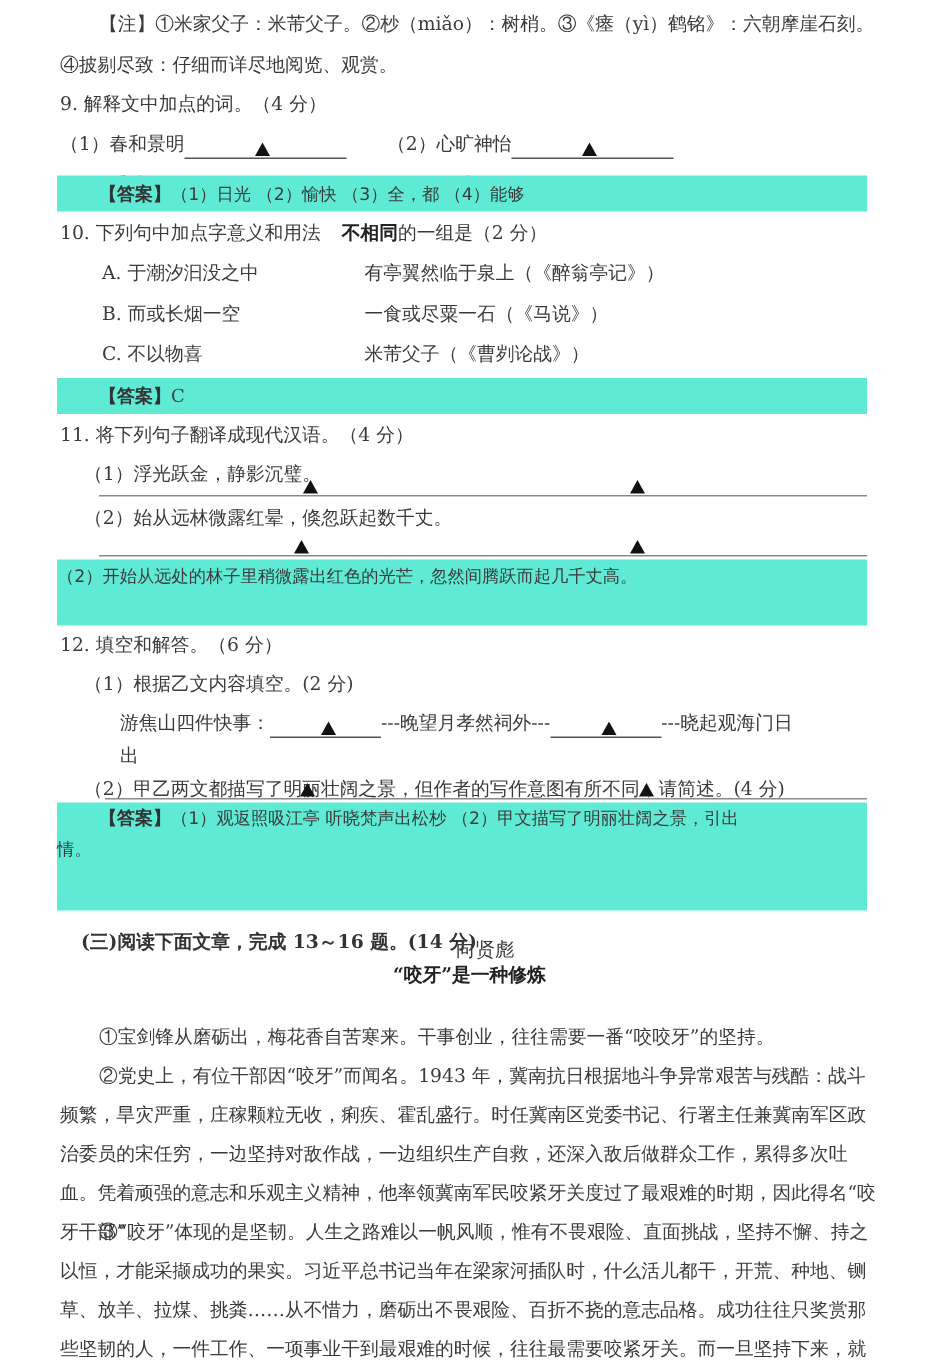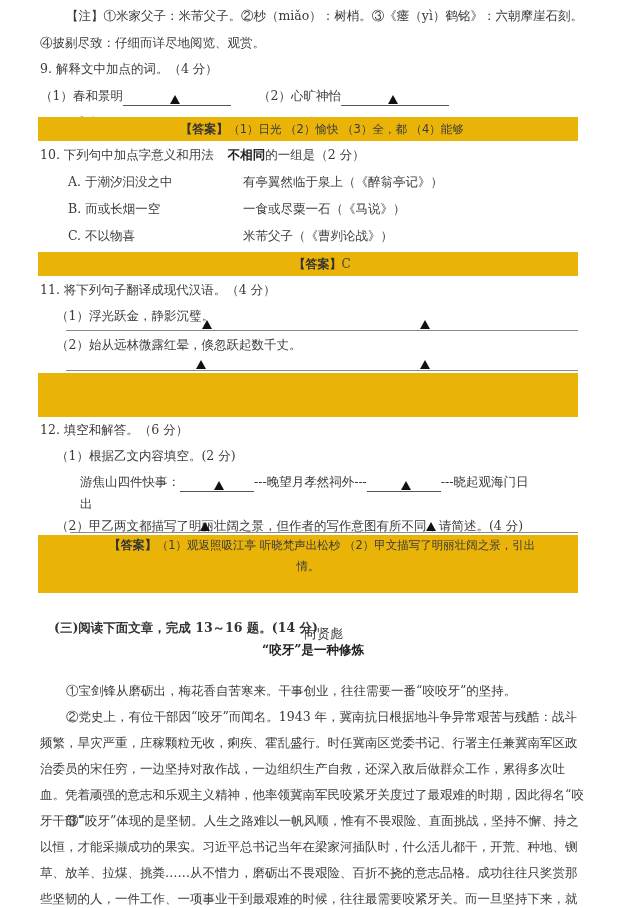--- a/index.html
+++ b/index.html
@@ -14,22 +14,22 @@
   .blank {
     display: inline-block; position: relative;
     border-bottom: 1px solid #555; height: 14px; vertical-align: bottom;
   }
   .tri {
     position: absolute; bottom: 1px; width: 0; height: 0;
     border-left: 5px solid transparent; border-right: 5px solid transparent;
     border-bottom: 9px solid #111;
   }
   .answer-box {
-    position: absolute; background: #eab308; left: 38px; width: 540px;
-    color: #444; font-size: 12px; text-align: center;
+    position: absolute; background: #5eead4; left: 38px; width: 540px;
+    color: #444; font-size: 12px;
   }
   .answer-tag { font-weight: bold; color: #333; }
   .hline { position: absolute; height: 1px; background: #8a8a8a; }
   .bold { font-weight: bold; color: #222; padding-left: 14px; }
   .hand { font-family: "DejaVu Sans", sans-serif; font-size: 11.5px; color: #3b3b3b; }
   .para { position: absolute; left: 40px; width: 545px; line-height: 26px; font-size: 12.5px; white-space: normal; }
 </style>
 </head>
 <body>
 
@@ -71,33 +71,34 @@
 <div class="abs line" style="left:40px; top:280px;">11. 将下列句子翻译成现代汉语。（4 分）</div>
 <div class="abs line" style="left:56px; top:306px;">（1）浮光跃金，静影沉璧。</div>
 <div class="hline" style="left:66px; top:330px; width:512px;"></div>
 <div class="tri" style="position:absolute; left:202px; top:320px; bottom:auto;"></div>
 <div class="tri" style="position:absolute; left:420px; top:320px; bottom:auto;"></div>
 <div class="abs line" style="left:56px; top:335px;">（2）始从远林微露红晕，倏忽跃起数千丈。</div>
 <div class="hline" style="left:66px; top:370px; width:512px;"></div>
 <div class="tri" style="position:absolute; left:196px; top:360px; bottom:auto;"></div>
 <div class="tri" style="position:absolute; left:420px; top:360px; bottom:auto;"></div>
 <div class="answer-box" style="top:373px; height:44px; padding-left:0;">
+  <div style="height:22px; line-height:22px;" class="hand">（2）开始从远处的林子里稍微露出红色的光芒，忽然间腾跃而起几千丈高。</div>
 </div>
 
 <div class="abs line" style="left:40px; top:420px;">12. 填空和解答。（6 分）</div>
 <div class="abs line" style="left:56px; top:446px;">（1）根据乙文内容填空。(2 分)</div>
 <div class="abs line" style="left:80px; top:472px;">
   <span>游焦山四件快事：</span><span class="blank" style="width:74px;"><span class="tri" style="left:34px;"></span></span><span>---晚望月孝然祠外---</span><span class="blank" style="width:74px;"><span class="tri" style="left:34px;"></span></span><span>---晓起观海门日</span>
 </div>
 <div class="abs line" style="left:80px; top:494px;">出</div>
 <div class="abs line" style="left:56px; top:516px;">（2）甲乙两文都描写了明丽壮阔之景，但作者的写作意图有所不同，请简述。(4 分)</div>
 <div class="hline" style="left:70px; top:532px; width:508px;"></div>
 <div class="tri" style="position:absolute; left:200px; top:522px; bottom:auto;"></div>
 <div class="tri" style="position:absolute; left:426px; top:522px; bottom:auto;"></div>
-<div class="answer-box" style="top:535px; height:58px;">
+<div class="answer-box" style="top:535px; height:72px;">
   <div style="height:21px; line-height:21px; padding-left:28px;"><span class="answer-tag">【答案】</span><span class="hand">（1）观返照吸江亭  听晓梵声出松杪  （2）甲文描写了明丽壮阔之景，引出</span></div>
   <div style="height:21px; line-height:21px;" class="hand">情。</div>
 </div>
 
 <div class="abs line bold" style="left:40px; top:618px; font-weight:bold; color:#333;">(三)阅读下面文章，完成 13～16 题。(14 分)</div>
 <div class="abs line bold" style="left:248px; top:640px; font-weight:bold; color:#222;">“咬牙”是一种修炼</div>
 <div class="abs line" style="left:304px; top:624px; font-size:13px;">向贤彪</div>
 
 <div class="para" style="top:678px; text-indent:26px;">①宝剑锋从磨砺出，梅花香自苦寒来。干事创业，往往需要一番“咬咬牙”的坚持。</div>
 <div class="para" style="top:704px; text-indent:26px;">②党史上，有位干部因“咬牙”而闻名。1943 年，冀南抗日根据地斗争异常艰苦与残酷：战斗频繁，旱灾严重，庄稼颗粒无收，痢疾、霍乱盛行。时任冀南区党委书记、行署主任兼冀南军区政治委员的宋任穷，一边坚持对敌作战，一边组织生产自救，还深入敌后做群众工作，累得多次吐血。凭着顽强的意志和乐观主义精神，他率领冀南军民咬紧牙关度过了最艰难的时期，因此得名“咬牙干部”。</div>

